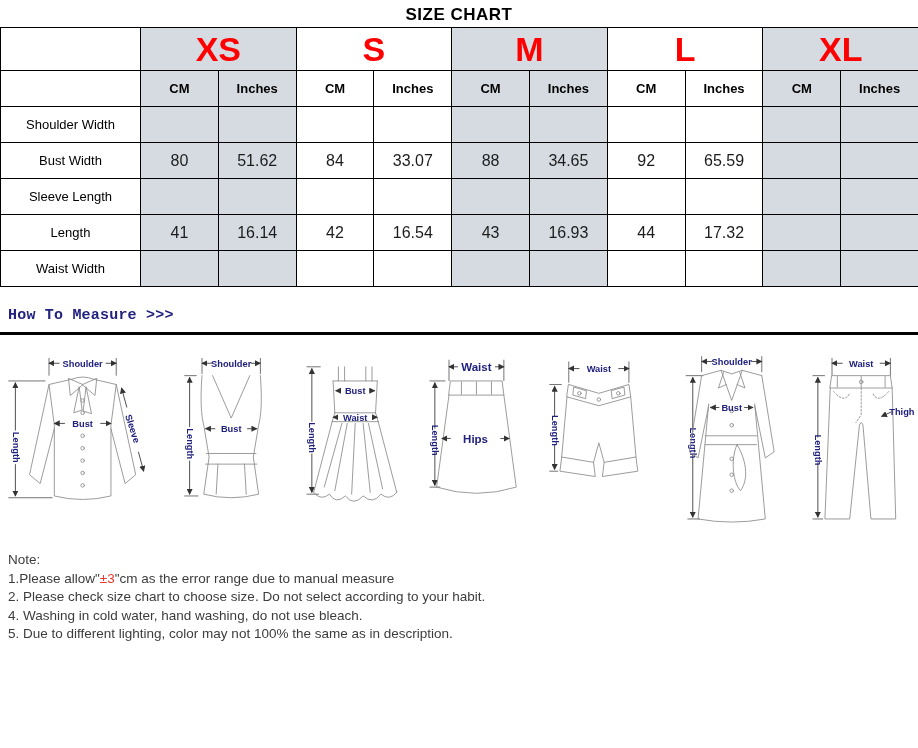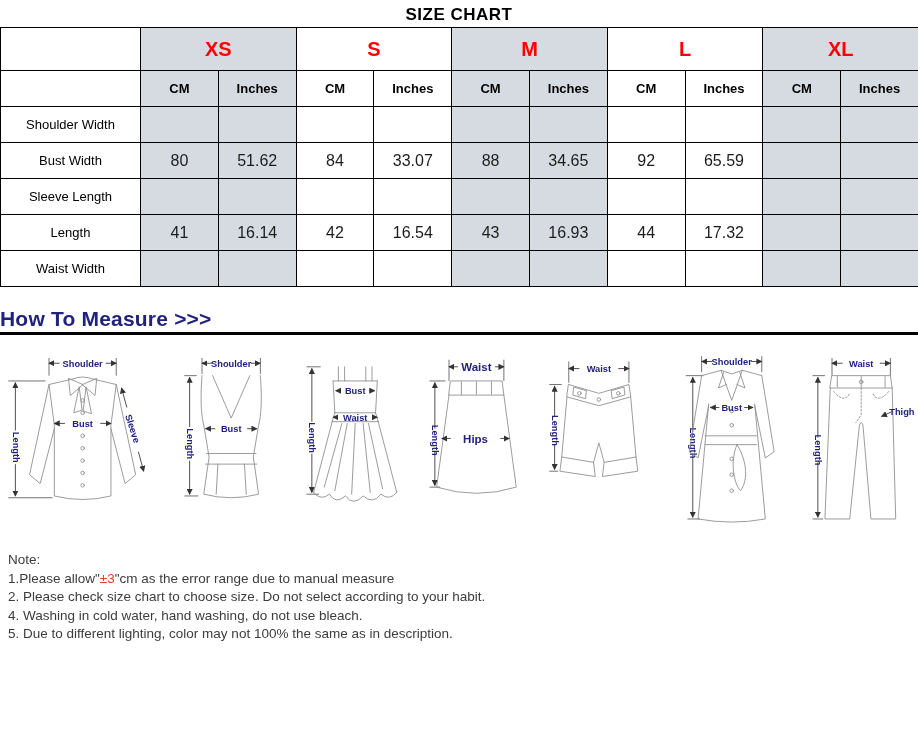--- a/index.html
+++ b/index.html
@@ -10,29 +10,29 @@
   }
   .title{
     text-align:center;font-size:17px;font-weight:bold;
     padding-top:5px;letter-spacing:.5px;height:27px;box-sizing:border-box;
   }
   table.size{border-collapse:collapse;table-layout:fixed;width:918px;}
   table.size th,table.size td{
     border:1px solid #000;padding:0;text-align:center;vertical-align:middle;
     overflow:hidden;font-weight:normal;
   }
-  tr.rs th{height:42px;font-size:20px;font-weight:bold;color:#fe0000;}
+  tr.rs th{height:42px;font-size:34px;font-weight:bold;color:#fe0000;}
   tr.rs th.corner{background:#fff;}
   tr.ru th{height:35px;font-size:13px;font-weight:bold;color:#000;}
   tbody tr td{height:35px;font-size:16px;color:#1c1c1c;}
   tbody td.lbl{font-size:13px;color:#000;}
   .g{background:#d6dbe2;}
   .measure-head{
-    margin-top:20px;height:23px;
-    color:#21217e;font-size:21px;font-weight:bold;letter-spacing:.2px;
+    margin-top:20px;padding-left:8px;height:23px;
+    color:#21217e;font-size:15px;font-weight:bold;letter-spacing:.2px;font-family:Liberation Mono, monospace;
   }
   .rule{height:3px;background:#000;margin-top:2px;width:918px;}
   .figures{
     display:flex;justify-content:space-between;align-items:flex-start;
     padding:8px 3px 0 3px;height:200px;box-sizing:content-box;gap:19px;
   }
   svg.fig{display:block;}
   .gm{stroke:#8f8f8f;fill:none;stroke-width:1;stroke-linejoin:round;stroke-linecap:round;}
   .dsh{stroke-dasharray:2,2;}
   .dim{stroke:#3a3a3a;stroke-width:1;}

